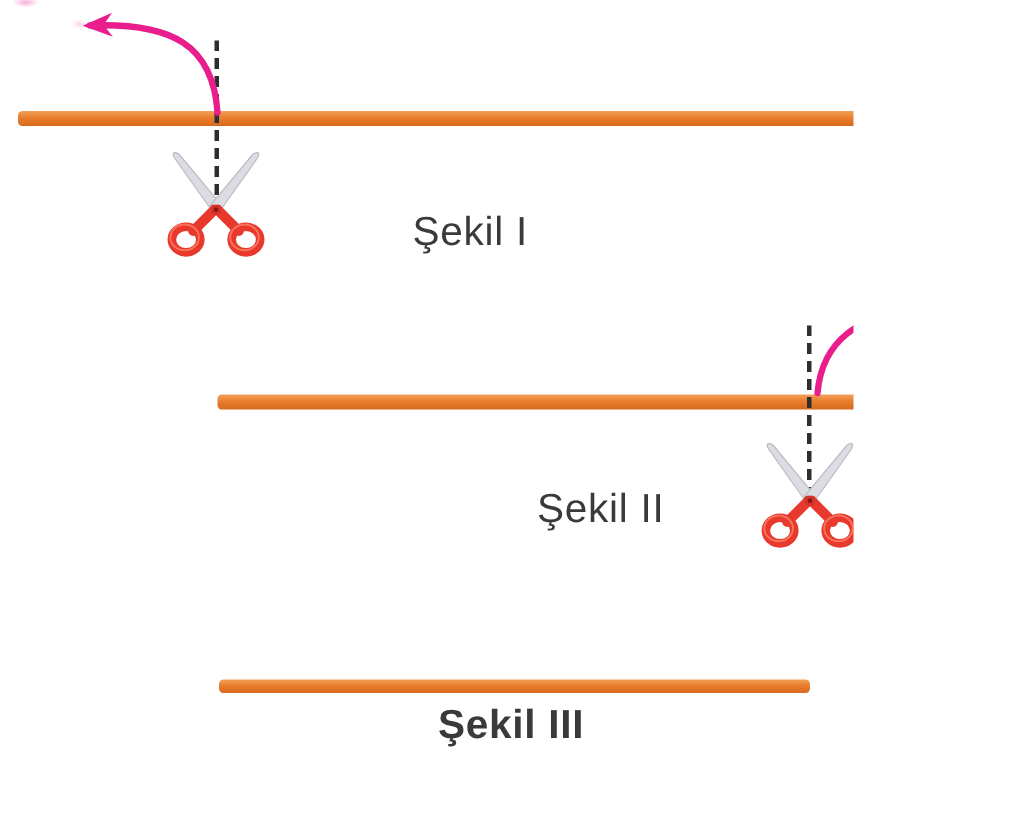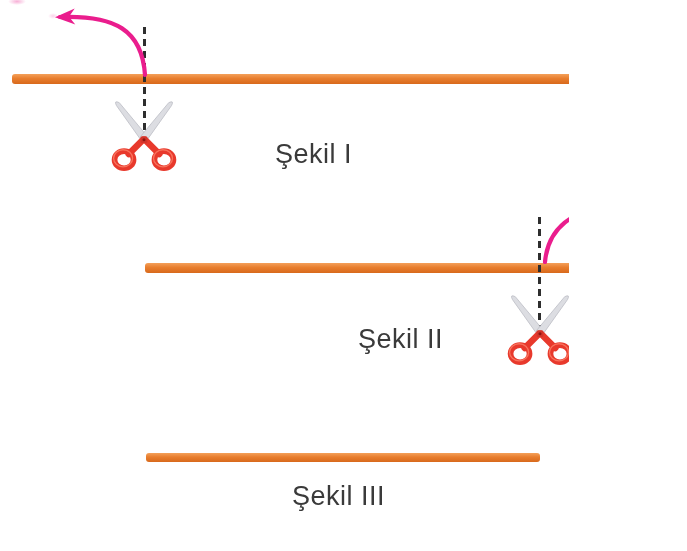--- a/index.html
+++ b/index.html
@@ -51,21 +51,21 @@
   .figure-label {
     position: absolute;
     font-size: 27px;
     color: var(--label);
     letter-spacing: 0.5px;
     white-space: nowrap;
     z-index: 1;
   }
   .label-1 { left: 275px; top: 139px; }
   .label-2 { left: 358px; top: 324px; text-align: center; }
-  .label-3 { left: 292px; top: 481px; }
+  .label-3 { left: 292px; top: 468px; font-weight: bold; }
   .stray-mark {
     position: absolute;
     border-radius: 50%;
     background: radial-gradient(ellipse at center, var(--arrow), transparent 70%);
     z-index: 0;
     pointer-events: none;
   }
   .stray-1 { left: 8px;  top: -2px; width: 18px; height: 7px; opacity: 0.35; }
   .stray-2 { left: 48px; top: 13px; width: 10px; height: 6px; opacity: 0.2; }
 </style>

